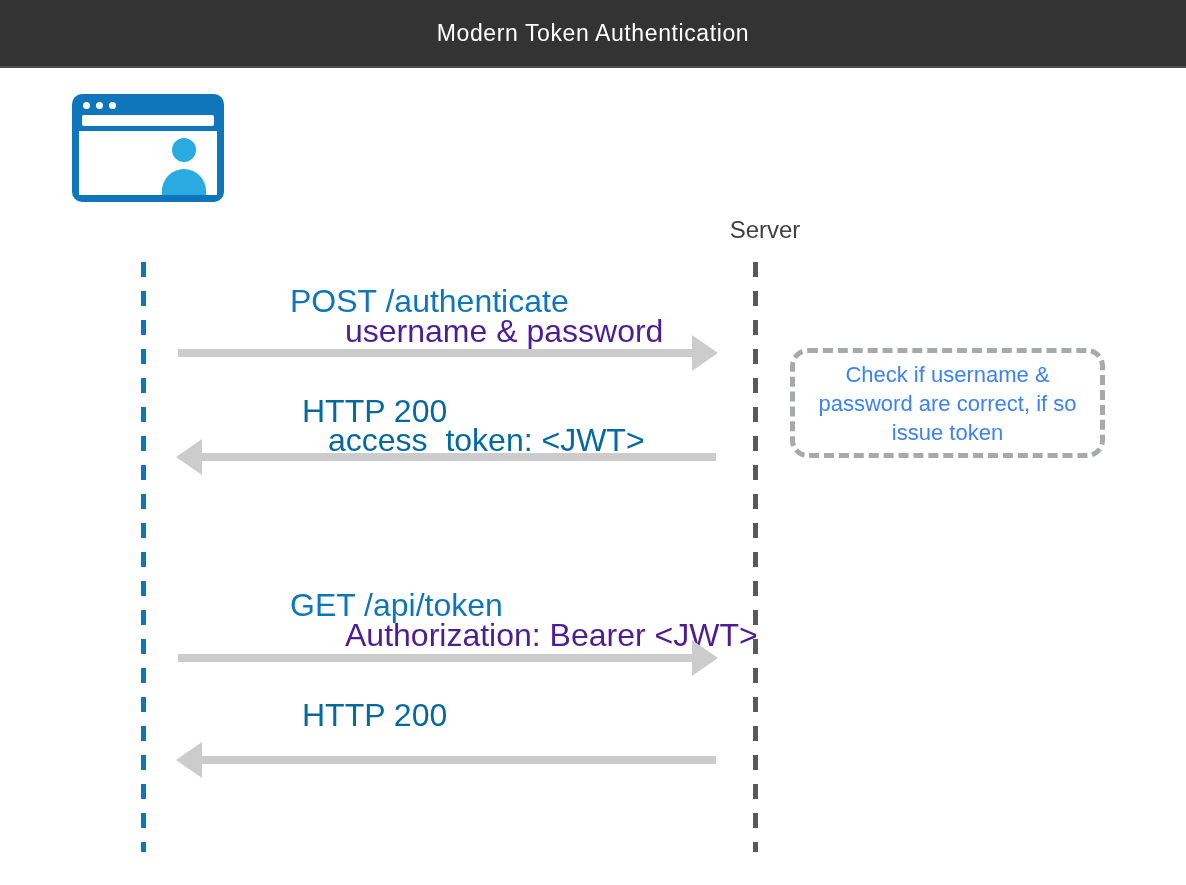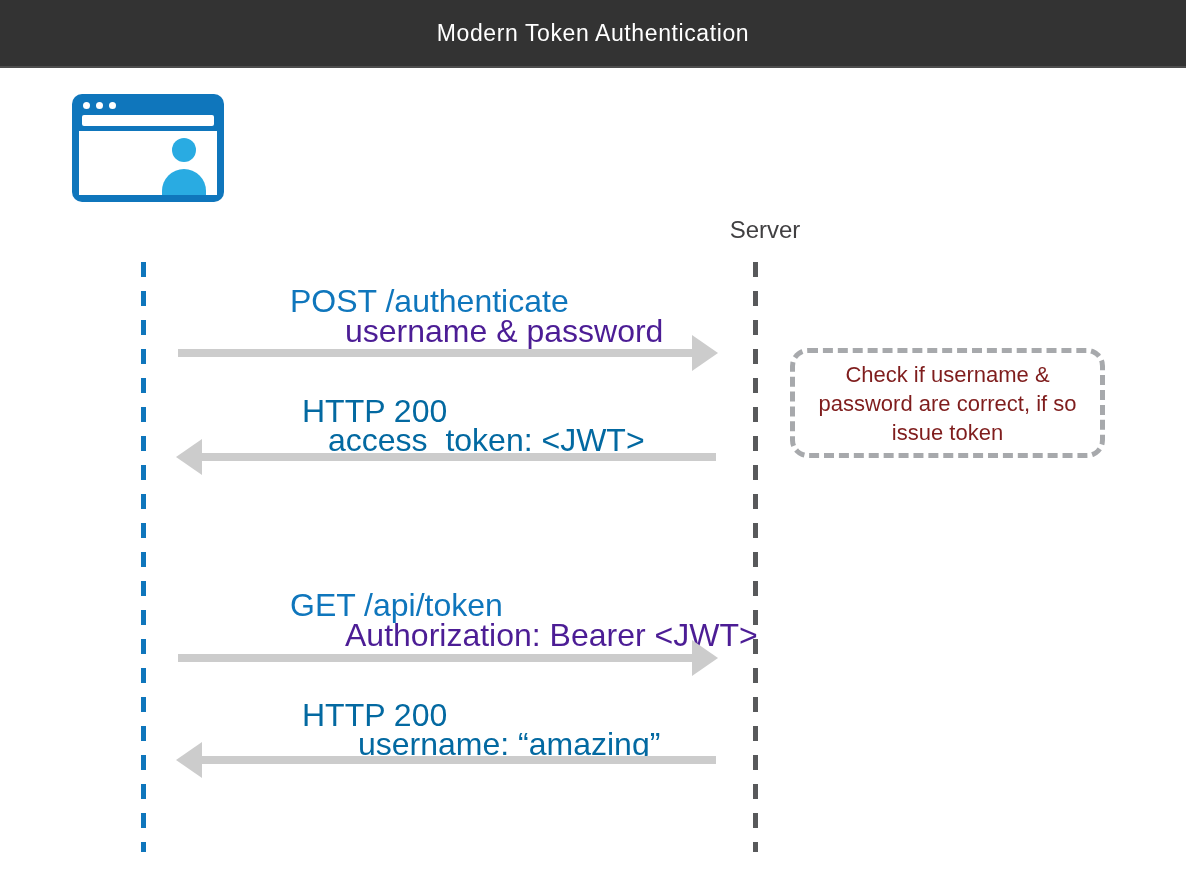--- a/index.html
+++ b/index.html
@@ -67,21 +67,21 @@
     border-right:26px solid #cccccc; }
   #arrow1{left:178px;top:335px;width:540px}
   #arrow2{left:176px;top:439px;width:540px}
   #arrow3{left:178px;top:640px;width:540px}
   #arrow4{left:176px;top:742px;width:540px}
 
   
   .note { position:absolute; width:315px; height:110px; border:5px dashed #a7a9ac;
     border-radius:18px; display:flex; align-items:center; justify-content:center;
     text-align:center; white-space:pre-line; font-size:22px; line-height:29px;
-    color:#7f1d1d; padding:0 6px; }
+    color:#3b82f6; padding:0 6px; }
   #note1{left:790px;top:348px}
   #note2{left:790px;top:650px}
 </style>
 </head>
 <body>
 
 <div class="canvas">
 
   <div class="title-bar">
     <span>Modern Token Authentication</span>
@@ -122,20 +122,19 @@
 issue token</div>
 
   <div class="msg c-blue" id="m3a">GET /api/token</div>
   <div class="msg c-lblue" id="m3b">Authorization: Bearer &lt;JWT&gt;</div>
   <div class="arrow right" id="arrow3">
     <div class="shaft"></div>
     <div class="head"></div>
   </div>
 
   <div class="msg c-dark" id="m4a">HTTP 200</div>
-  <div class="msg c-dark" id="m4b">username: “amazing”</div>
   <div class="arrow left" id="arrow4">
     <div class="head"></div>
     <div class="shaft"></div>
   </div>
 
 
 </div>
 
 </body></html>

